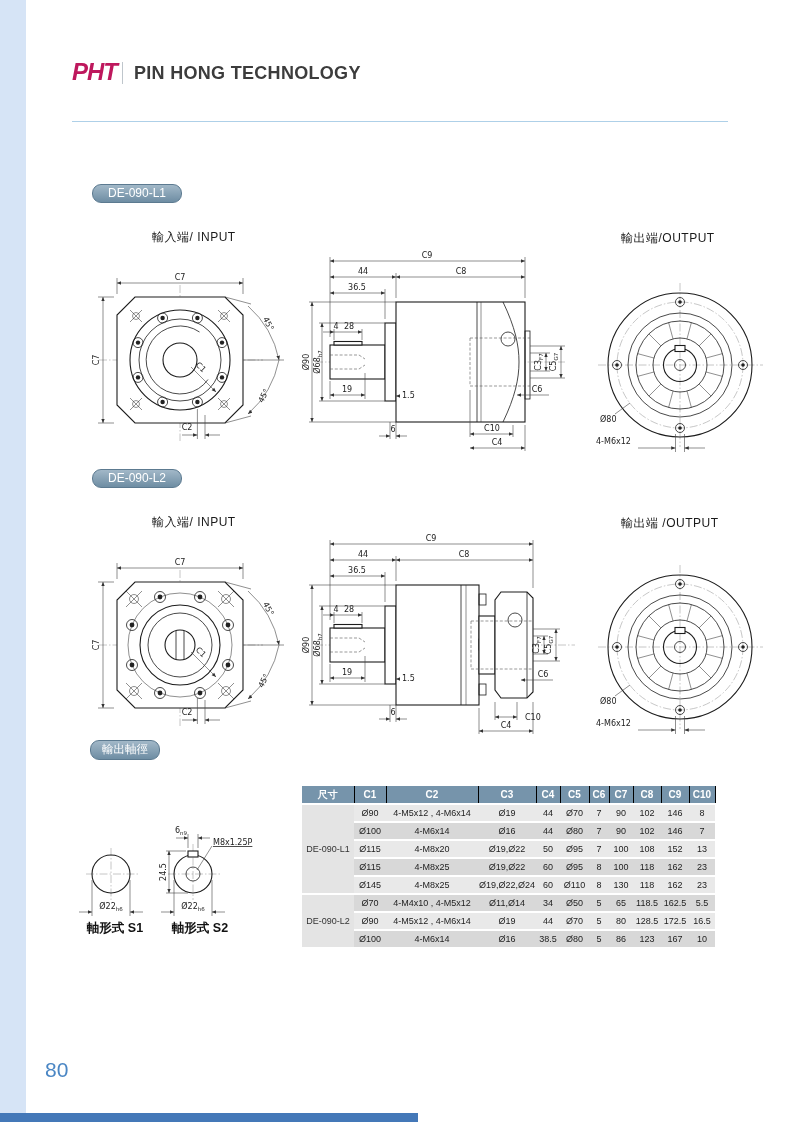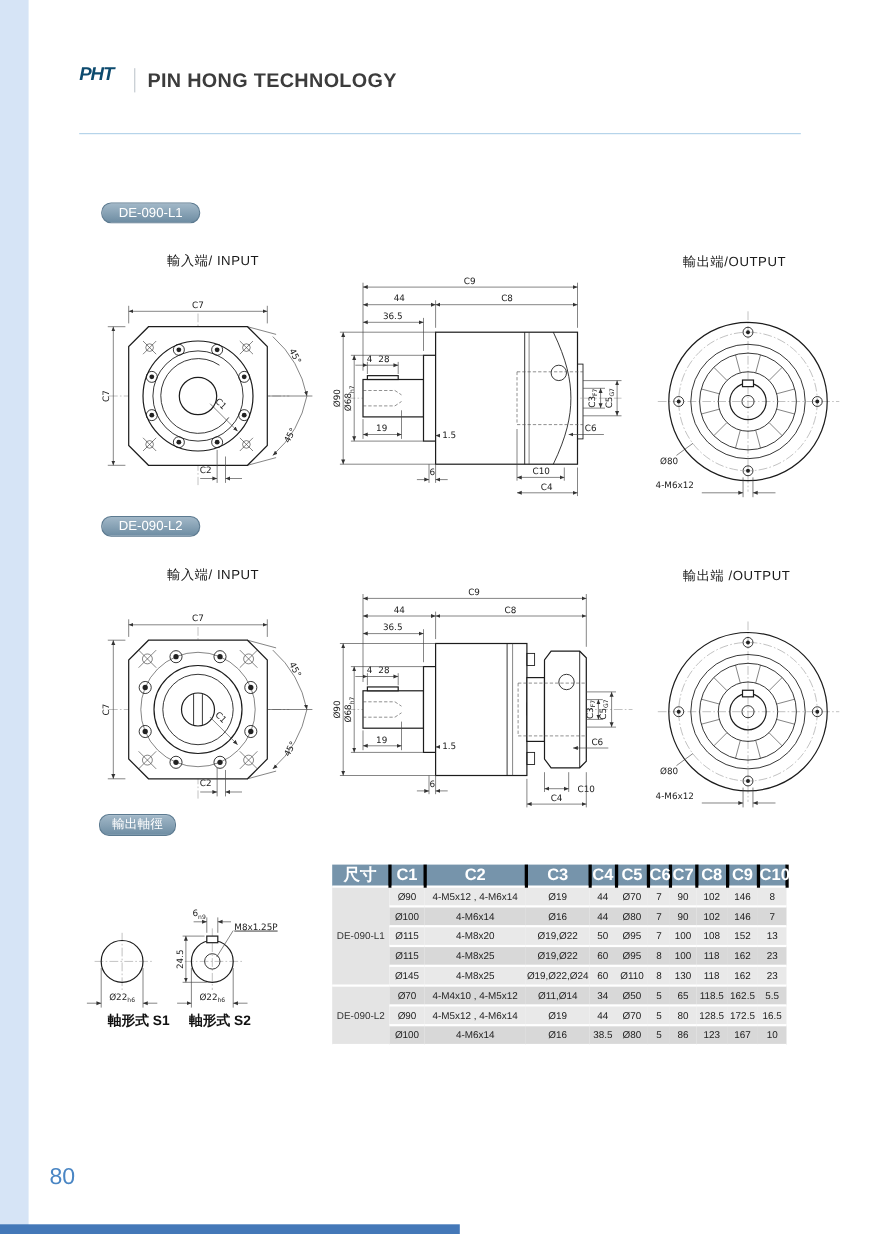--- a/index.html
+++ b/index.html
@@ -1,21 +1,21 @@
 <!DOCTYPE html>
 <html><head>
 <meta charset="utf-8">
 <style>
   html,body{margin:0;padding:0;background:#fff;}
   .page{position:relative;width:800px;height:1122px;background:#ffffff;overflow:hidden;
         font-family:"Liberation Sans","DejaVu Sans",sans-serif;}
   .abs{position:absolute;}
   
-  .logo{left:72px;top:58px;font-size:17px;font-weight:bold;font-style:italic;
-        color:#0c4a6e;letter-spacing:-1px;}
+  .logo{left:72px;top:58px;font-size:24px;font-weight:bold;font-style:italic;
+        color:#be185d;letter-spacing:-1px;}
   .logo-divider{left:122px;top:62px;width:1px;height:22px;background:#bfc6cc;}
   .company{left:134px;top:63px;font-size:18px;font-weight:bold;color:#3c3c3c;letter-spacing:.3px;}
   .page-title{left:540px;top:62px;width:170px;text-align:right;font-size:21px;
         color:#4a90c8;letter-spacing:3px;}
   .header-rule{left:72px;top:121px;width:656px;height:1px;background:#aed0e8;}
   
   .left-bar{left:0;top:0;width:26px;height:1122px;background:#d6e4f6;}
   .bottom-bar{left:0;top:1113px;width:418px;height:9px;background:#4478b8;}
   
   .badge{position:absolute;background:linear-gradient(180deg,#a2b8c8,#6e8da3);
@@ -31,22 +31,22 @@
   .ol2{stroke:#1c1c1c;stroke-width:.8;fill:none;}
   .thin{stroke:#333;stroke-width:.55;fill:none;}
   .dim{stroke:#444;stroke-width:.6;fill:none;}
   .cl{stroke:#999;stroke-width:.55;stroke-dasharray:8 2 1.5 2;fill:none;}
   .hid{stroke:#555;stroke-width:.6;stroke-dasharray:3 1.8;fill:none;}
   .dot{fill:#222;}
   svg text.d{font-family:"DejaVu Sans",sans-serif;font-size:8px;fill:#222;}
   svg .sub{font-size:5.5px;}
   
   .dim-table{position:absolute;left:302px;top:786px;border-collapse:collapse;table-layout:fixed;width:413px;}
-  .dim-table th{background:#7694ab;color:#fff;font-size:15px;font-weight:bold;height:17px;
-        border-right:3px solid #000000;border-bottom:2px solid #fff;padding:0;}
+  .dim-table th{background:#7694ab;color:#fff;font-size:10px;font-weight:bold;height:17px;
+        border-right:1px solid #000000;border-bottom:2px solid #fff;padding:0;}
   .dim-table td{font-size:9px;color:#222;text-align:center;height:16px;padding:0 1px;
         border-bottom:2px solid #fff;}
   .dim-table tr.light td{background:#e9e9e9;}
   .dim-table tr.dark td{background:#d8d8d8;}
   .dim-table td.group-cell{background:#e4e4e4 !important;font-size:9px;color:#333;}
   .footnote{left:302px;top:948px;font-size:10px;font-weight:bold;color:#111;letter-spacing:.5px;}
   .page-number{left:45px;top:1058px;font-size:21px;color:#4a86c4;}
 </style>
 </head>
 <body>
@@ -491,21 +491,21 @@
       <line class="dim" x1="112" y1="69" x2="90" y2="69"></line>
     <line class="dim" x1="93" y1="27" x2="93" y2="69" marker-start="url(#ar)" marker-end="url(#ar)"></line>
     <text class="d" transform="rotate(-90 90 48)" x="90" y="48" text-anchor="middle">24.5</text>
     <line class="dim" x1="98" y1="56" x2="98" y2="92"></line>
       <line class="dim" x1="136" y1="56" x2="136" y2="92"></line>
     <line class="dim" x1="85" y1="88" x2="98" y2="88" marker-end="url(#ar)"></line>
     <line class="dim" x1="136" y1="88" x2="149" y2="88" marker-start="url(#ar)"></line>
     <text class="d" x="117" y="85" text-anchor="middle"><tspan>Ø22</tspan><tspan class="sub" dy="2">h6</tspan></text>
   </svg>
 
-  <div class="shaft-label" style="left:91px;top:920px;width:70px;">軸形式  S1</div>
+  <div class="shaft-label" style="left:80px;top:920px;width:70px;">軸形式  S1</div>
   <div class="shaft-label" style="left:160px;top:920px;width:80px;">軸形式  S2</div>
 
   <table class="dim-table">
     <colgroup>
       <col style="width:52px">
         <col style="width:32px">
         <col style="width:92px">
         <col style="width:58px">
       <col style="width:24px">
         <col style="width:29px">

